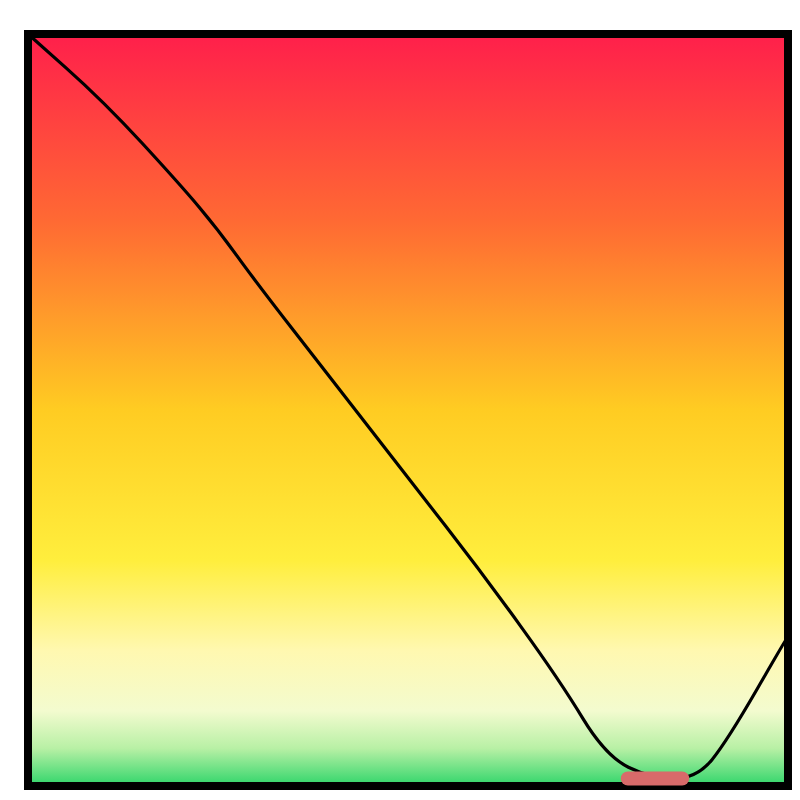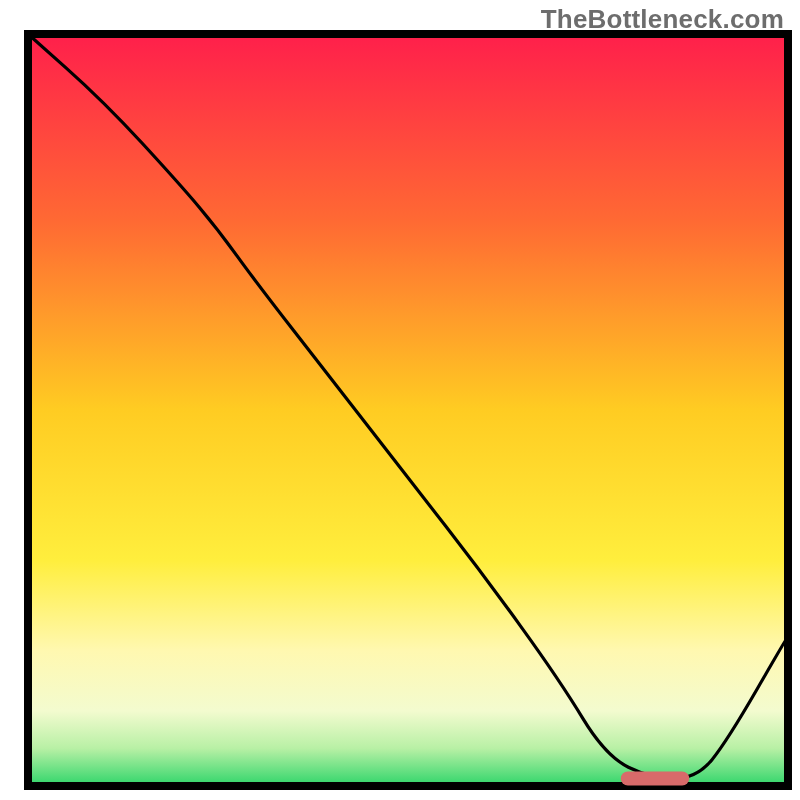--- a/index.html
+++ b/index.html
@@ -27,21 +27,20 @@
     letter-spacing: 0.2px;
   }
   svg {
     display: block;
   }
 </style>
 </head>
 <body>
 <div class="frame">
 
-  <div class="watermark">TheBottleneck.com</div>
 
   <svg id="chart-svg" width="800" height="800" viewBox="0 0 800 800">
     <defs>
       <linearGradient id="bg-grad" x1="0" y1="0" x2="0" y2="1">
           <stop offset="0%" stop-color="#ff1f4b"></stop>
           <stop offset="25%" stop-color="#ff6a33"></stop>
           <stop offset="50%" stop-color="#ffcc22"></stop>
           <stop offset="70%" stop-color="#ffee3d"></stop>
           <stop offset="82%" stop-color="#fff8b0"></stop>
           <stop offset="90%" stop-color="#f3fbcf"></stop>

